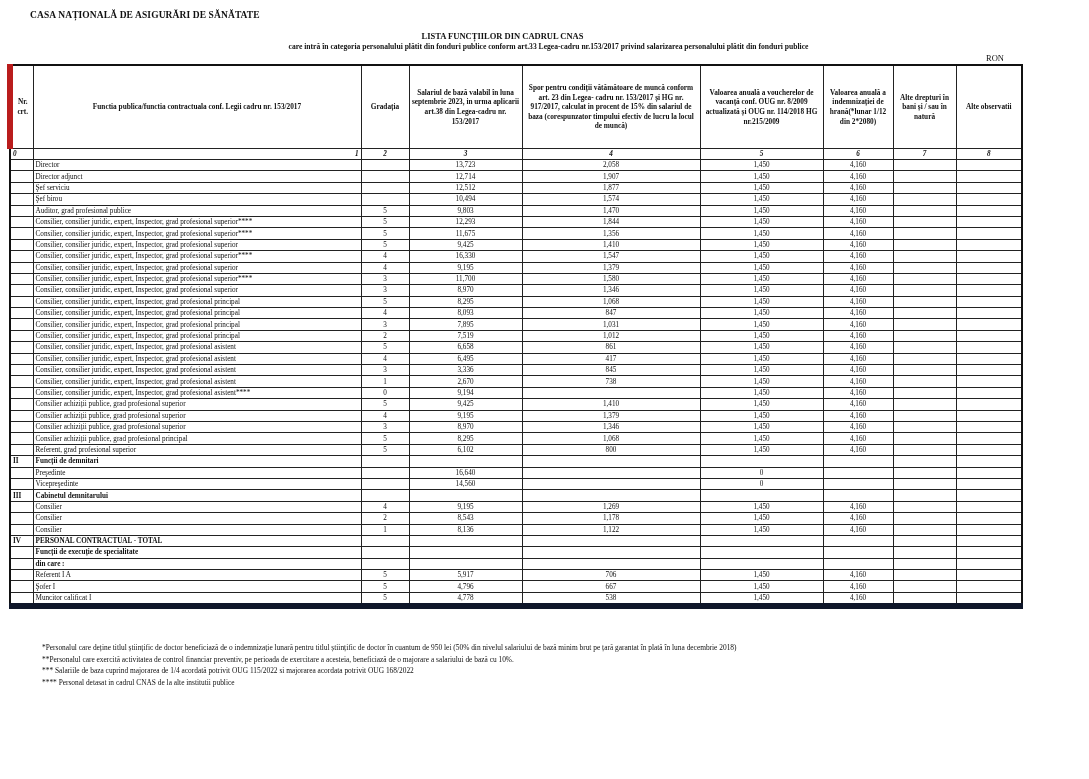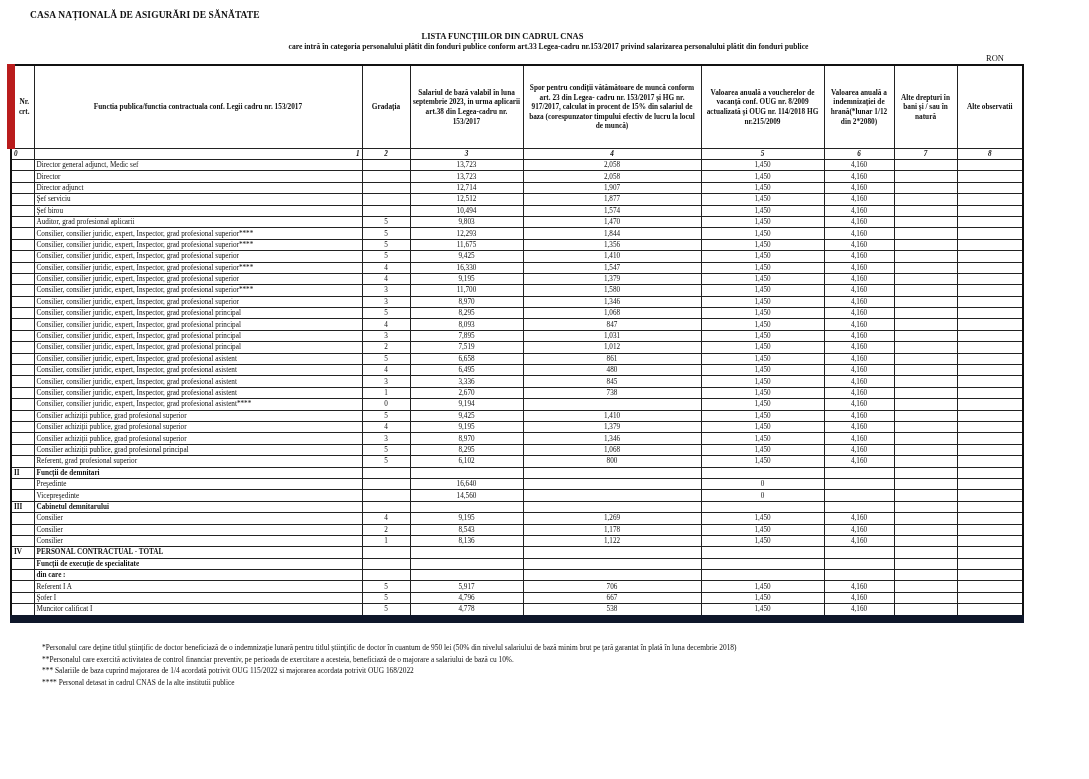--- a/index.html
+++ b/index.html
@@ -9,25 +9,25 @@
   .title { position:absolute; left:0; width:1005px; top:31px; text-align:center; font-size:8.5px; font-weight:bold; }
   .subtitle { position:absolute; left:16px; width:1065px; top:42px; text-align:center; font-size:7.6px; font-weight:bold; }
   .currency { position:absolute; left:955px; top:53px; font-size:8.5px;margin-left:31px; }
   table.main { position:absolute; left:7px; top:64px; border-collapse:collapse; table-layout:fixed; width:1012px; }
   table.main td, table.main th { border:1px solid #222; padding:0 2px; font-size:7.2px; line-height:10px; height:10.4px; overflow:hidden; white-space:nowrap; }
   table.main th { font-weight:bold; white-space:normal; text-align:center; vertical-align:middle; height:82px; line-height:9.6px; font-size:7.3px; }
   table.main tr.idx td { font-weight:bold; font-style:italic; height:10px; }
   td.c { text-align:center; }
   td.r { text-align:right; }
   td.b { font-weight:bold; }
-  table.main th:nth-child(1) { border-left:8px solid #b91c1c; }
+  table.main th:nth-child(1) { border-left:6px solid #b91c1c; }
   table.main td:first-child { border-left:2px solid #111; }
   table.main td:last-child, table.main th:last-child { border-right:2px solid #111; }
   table.main tr:first-child th { border-top:2px solid #111; }
-  table.main tr:last-child td { border-bottom:8px solid #0f172a; }
+  table.main tr:last-child td { border-bottom:6px solid #0f172a; }
   .notes { position:absolute; left:42px; top:642px; font-size:7.4px; line-height:12px; }
   .notes div { white-space:nowrap; }
 </style>
 </head>
 <body>
 
 <div class="org">CASA NAȚIONALĂ DE ASIGURĂRI DE SĂNĂTATE</div>
 <div class="title">LISTA FUNCȚIILOR  DIN CADRUL CNAS</div>
 <div class="subtitle">care intră în categoria personalului plătit din fonduri publice conform art.33 Legea-cadru nr.153/2017 privind salarizarea personalului plătit din fonduri publice</div>
 <div class="currency">RON</div>
@@ -64,42 +64,31 @@
       <td class="c">2</td>
       <td class="c">3</td>
       <td class="c">4</td>
       <td class="c">5</td>
       <td class="c">6</td>
       <td class="c">7</td>
       <td class="c">8</td>
     </tr>
       <tr>
         <td></td>
-        <td>Director general adjunct, Medic sef</td>
+        <td>Director</td>
         <td class="c"></td>
         <td class="c">13,723</td>
         <td class="c">2,058</td>
         <td class="c">1,450</td>
         <td class="c">4,160</td>
         <td class="c"></td>
         <td class="c"></td>
       </tr>
       <tr>
         <td></td>
-        <td>Director</td>
-        <td class="c"></td>
-        <td class="c">13,723</td>
-        <td class="c">2,058</td>
-        <td class="c">1,450</td>
-        <td class="c">4,160</td>
-        <td class="c"></td>
-        <td class="c"></td>
-      </tr>
-      <tr>
-        <td></td>
         <td>Director adjunct</td>
         <td class="c"></td>
         <td class="c">12,714</td>
         <td class="c">1,907</td>
         <td class="c">1,450</td>
         <td class="c">4,160</td>
         <td class="c"></td>
         <td class="c"></td>
       </tr>
       <tr>
@@ -119,21 +108,21 @@
         <td class="c"></td>
         <td class="c">10,494</td>
         <td class="c">1,574</td>
         <td class="c">1,450</td>
         <td class="c">4,160</td>
         <td class="c"></td>
         <td class="c"></td>
       </tr>
       <tr>
         <td></td>
-        <td>Auditor, grad profesional aplicarii</td>
+        <td>Auditor, grad profesional publice</td>
         <td class="c">5</td>
         <td class="c">9,803</td>
         <td class="c">1,470</td>
         <td class="c">1,450</td>
         <td class="c">4,160</td>
         <td class="c"></td>
         <td class="c"></td>
       </tr>
       <tr>
         <td></td>
@@ -265,21 +254,21 @@
         <td class="c">1,450</td>
         <td class="c">4,160</td>
         <td class="c"></td>
         <td class="c"></td>
       </tr>
       <tr>
         <td></td>
         <td>Consilier, consilier juridic, expert, Inspector, grad profesional asistent</td>
         <td class="c">4</td>
         <td class="c">6,495</td>
-        <td class="c">480</td>
+        <td class="c">417</td>
         <td class="c">1,450</td>
         <td class="c">4,160</td>
         <td class="c"></td>
         <td class="c"></td>
       </tr>
       <tr>
         <td></td>
         <td>Consilier, consilier juridic, expert, Inspector, grad profesional asistent</td>
         <td class="c">3</td>
         <td class="c">3,336</td>

